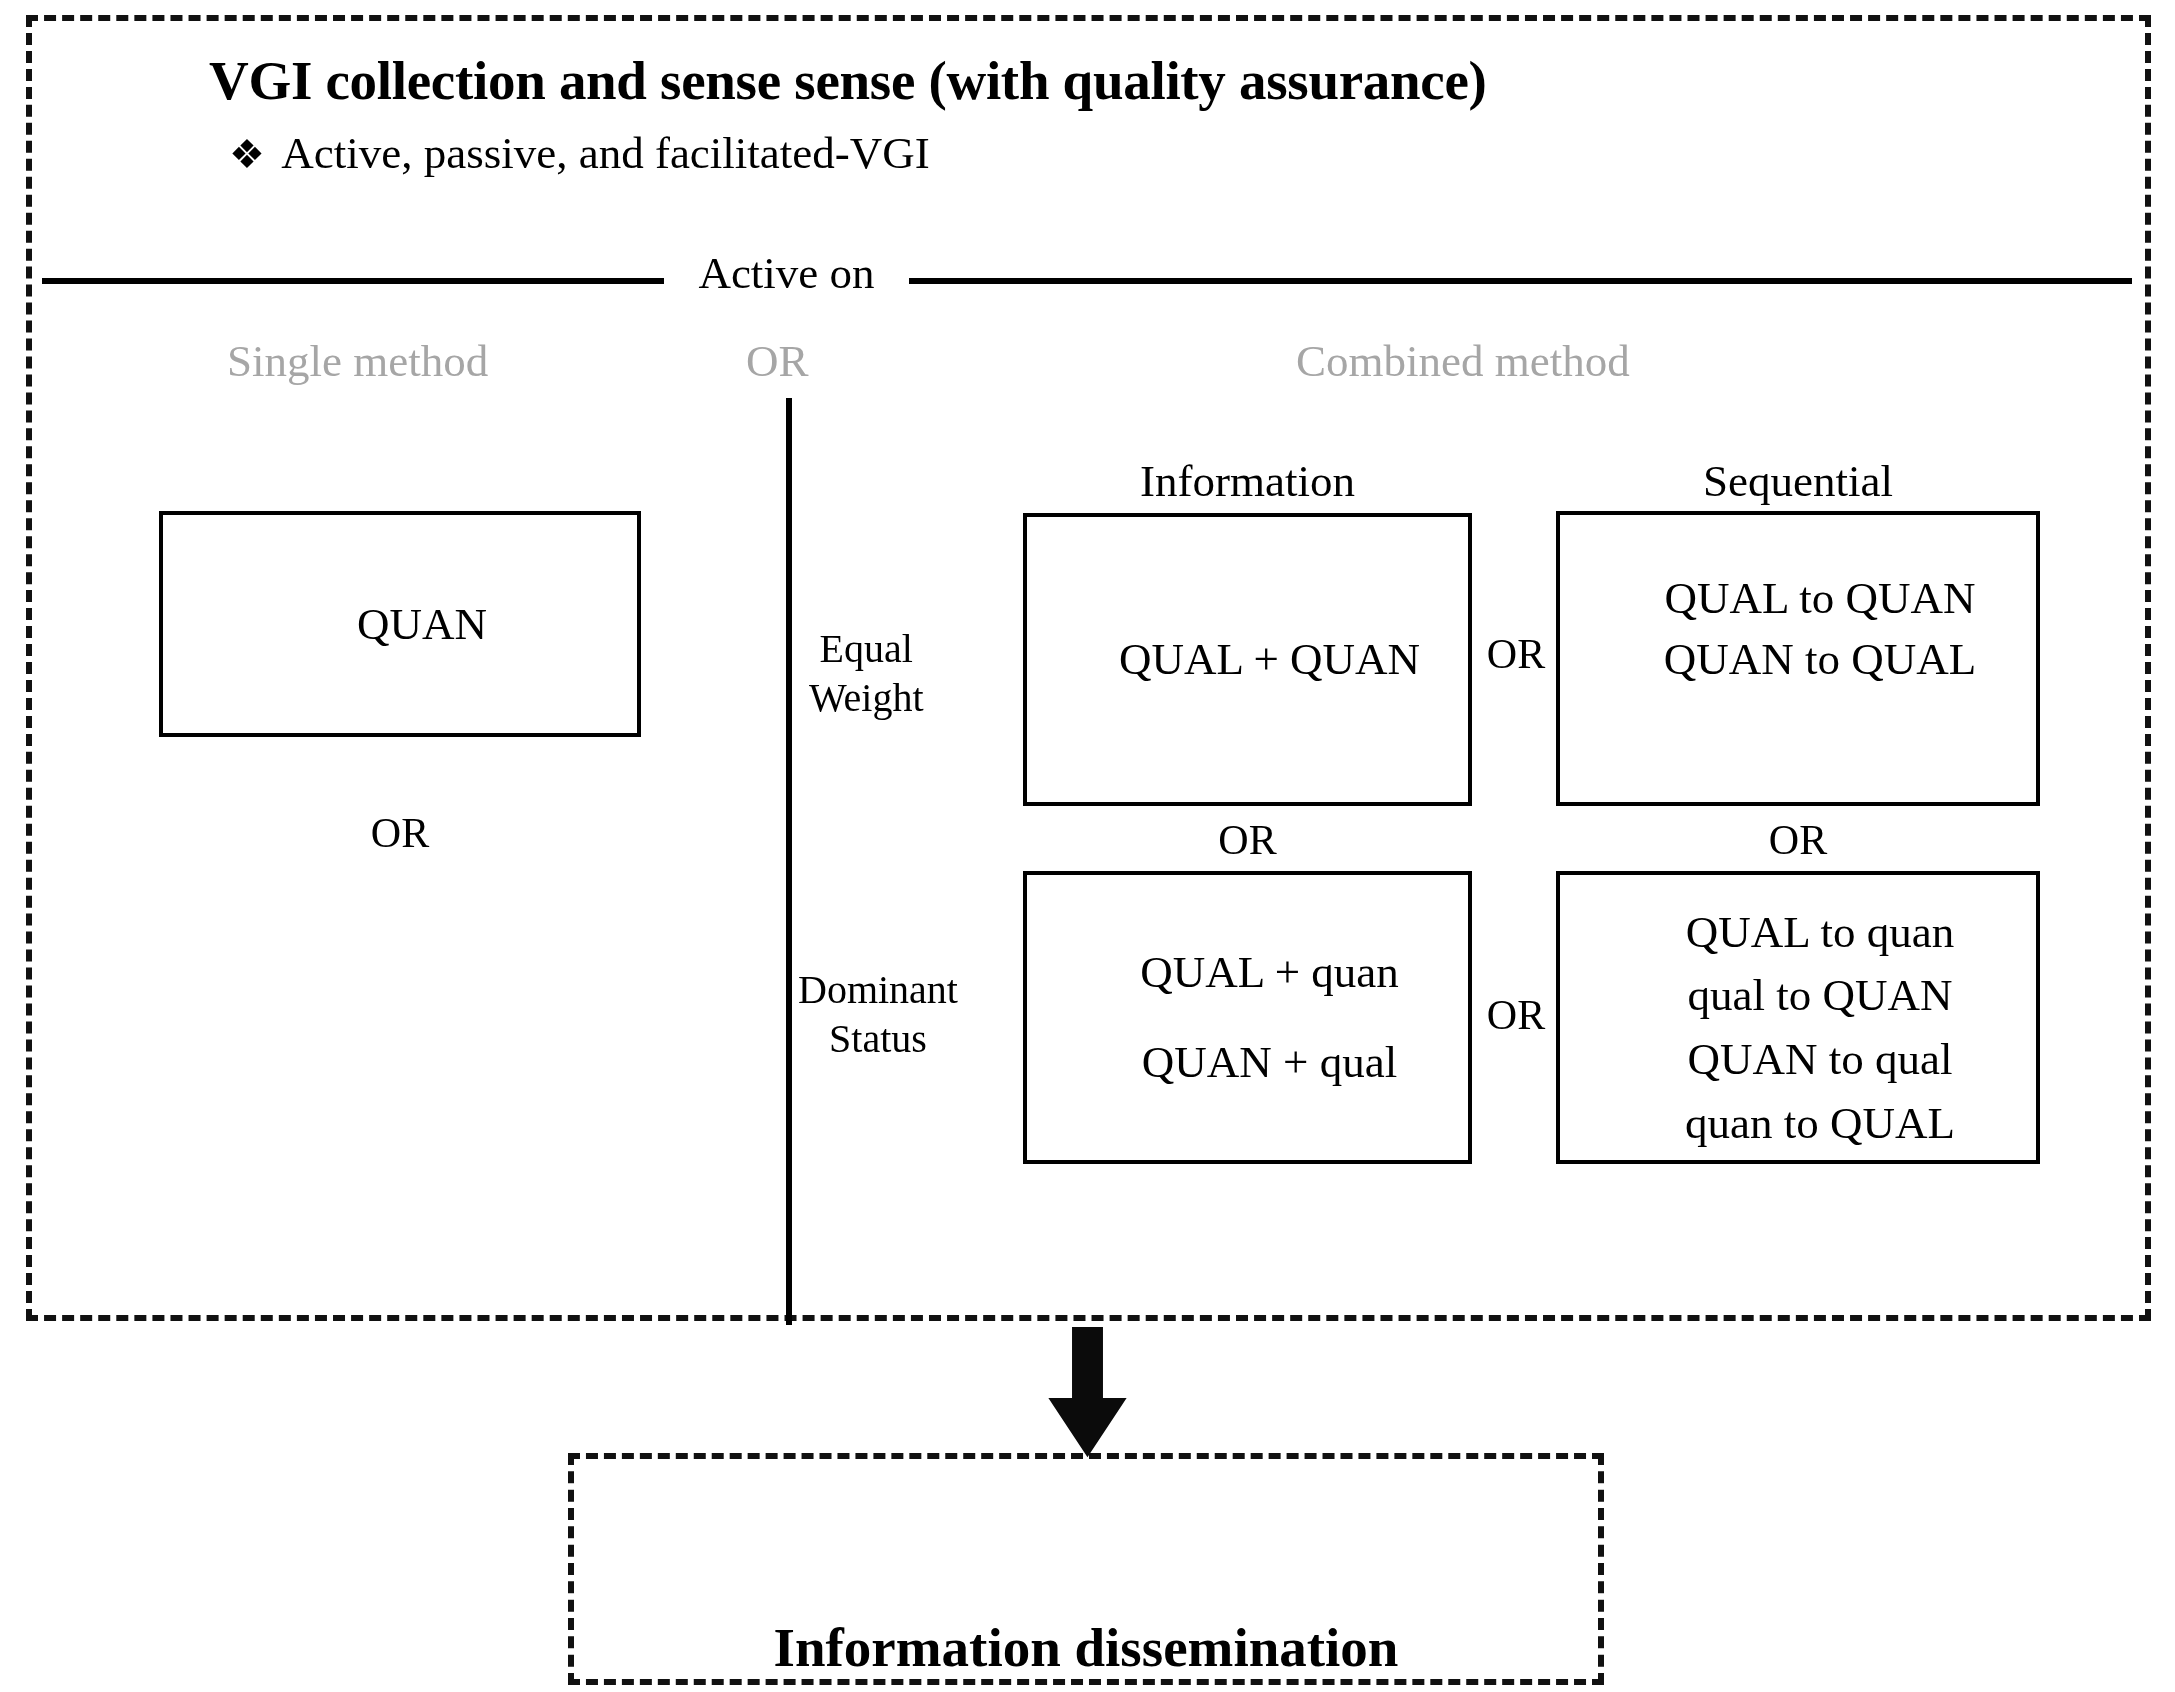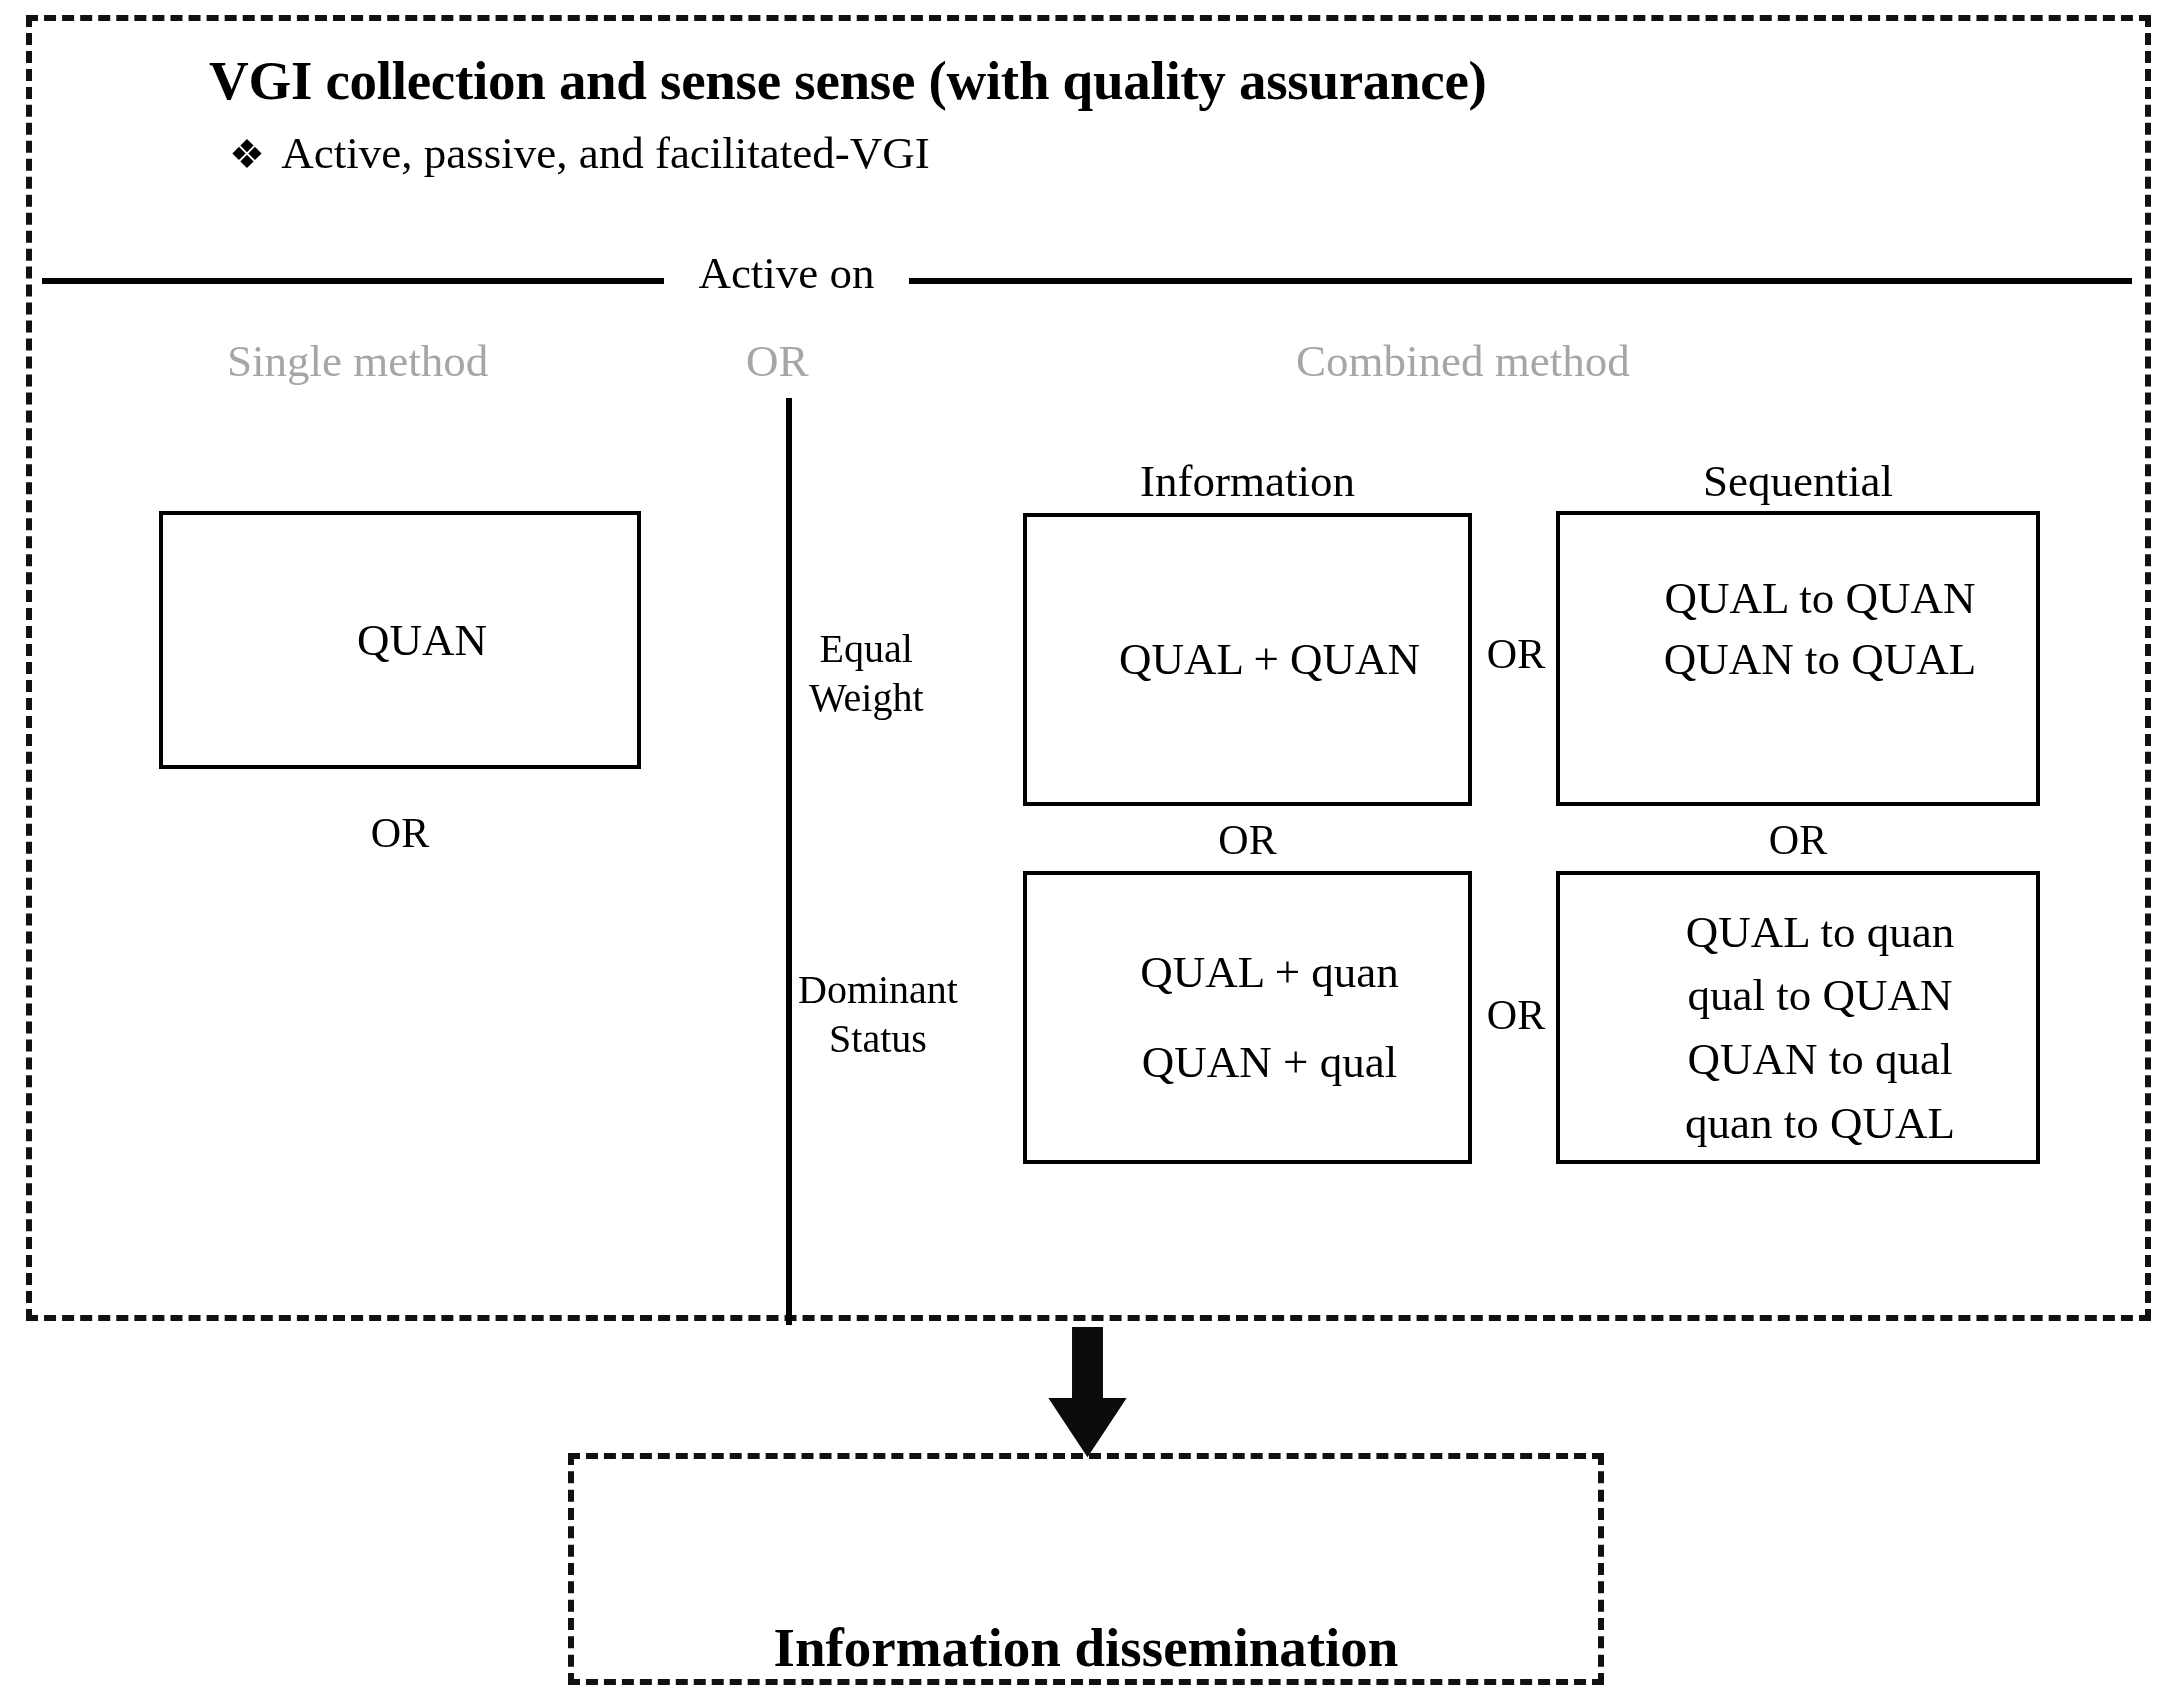--- a/index.html
+++ b/index.html
@@ -114,21 +114,21 @@
     align-items: center;
     justify-content: center;
     font-size: 45px;
     line-height: 1.35;
     text-align: center;
     padding-left: 44px;
   }
   .box .line { white-space: nowrap; }
 
   
-  .box.quan { left: 159px; top: 511px;  width: 482px; height: 258px; }
+  .box.quan { left: 159px; top: 511px;  width: 482px; height: 226px; }
   .box.qual { left: 159px; top: 871px;  width: 482px; height: 289px; }
 
   
   .box.sim-eq   { left: 1023px; top: 513px; width: 449px; height: 293px; }
   .box.seq-eq   { left: 1556px; top: 511px; width: 484px; height: 295px;
                   justify-content: flex-start; padding-top: 53px; }
   .box.sim-dom  { left: 1023px; top: 871px; width: 449px; height: 293px;
                   justify-content: center; }
   .box.seq-dom  { left: 1556px; top: 871px; width: 484px; height: 293px;
                   justify-content: flex-start; padding-top: 25.5px; }

